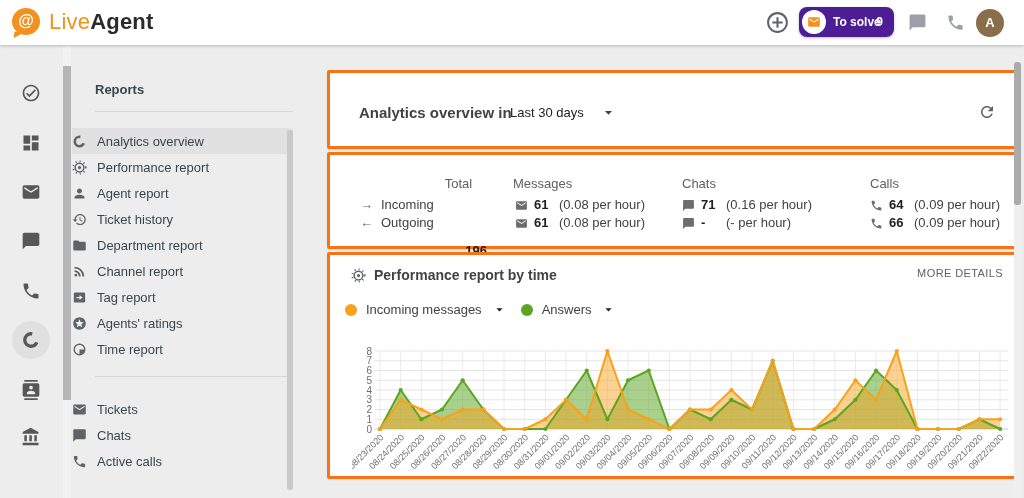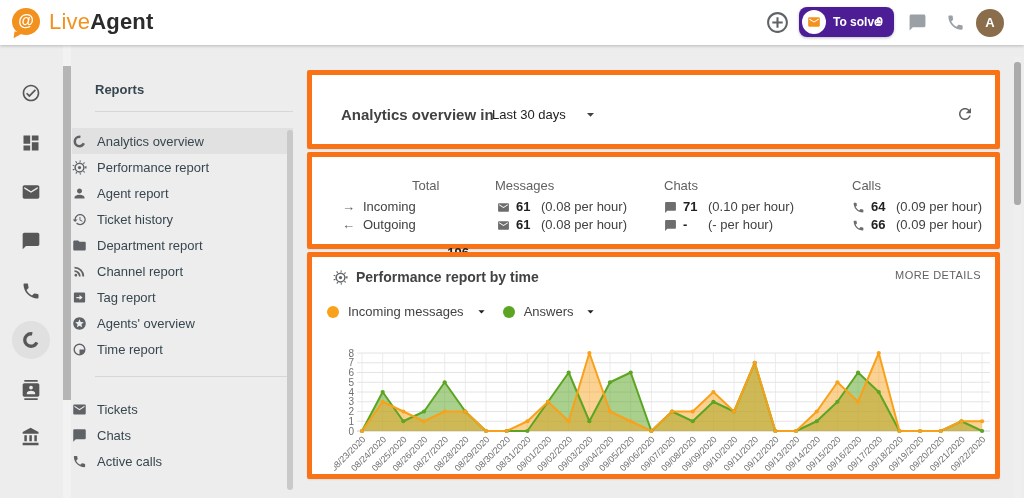--- a/index.html
+++ b/index.html
@@ -48,35 +48,35 @@
   .menu-divider-top { position:absolute; left:95px; top:111px; width:198px; height:1px; background:#d7d7d7; }
   .menu { position:absolute; left:72px; top:128px; width:221px; }
   .menu-item { position:relative; height:26px; display:flex; align-items:center; cursor:pointer; }
   .menu-item.active { background:#e1e1e1; }
   .mi-icon { width:15px; height:15px; color:#5f6368; margin-right:10px; flex:0 0 auto; }
   .mi-label { font-size:13px; color:#37474F; white-space:nowrap; }
   .menu-sec-divider { height:1px; background:#d7d7d7; margin:14px 0 19px 23px; }
   .menu-scroll-thumb { position:absolute; left:287px; top:130px; width:6px; height:360px; background:#c9c9c9; border-radius:3px; }
 
   
-  .card { position:absolute; left:307px; width:693px; background:#fff;
-          border:5px solid #f97316; border-radius:2px; box-shadow:0 1px 2px rgba(0,0,0,.07);text-decoration:underline; }
+  .card { position:absolute; left:327px; width:693px; background:#fff;
+          border:3px solid #f97316; border-radius:2px; box-shadow:0 1px 2px rgba(0,0,0,.07);text-decoration:underline; }
   .card-a { top:70px; height:79px; }
   .card-b { top:152px; height:97px; }
   .card-c { top:252px; height:227px; }
 
   
   .ov-title { position:absolute; left:29px; top:31px; font-size:15px; font-weight:700; color:#424242; }
   .ov-range { position:absolute; left:180px; top:32px; font-size:13px; color:#212121; cursor:pointer; }
   .ov-caret { position:absolute; left:270px; top:31px; width:17px; height:17px; color:#424242; cursor:pointer; }
   .ov-refresh { position:absolute; right:21px; top:30px; width:18px; height:18px; color:#616161; cursor:pointer; }
 
   
   .stat-head { position:absolute; top:21px; font-size:13px; color:#616161; }
-  .sh-total { left:100px; width:57px; text-align:left; }
+  .sh-total { left:100px; width:57px; text-align:center; }
   .sh-messages { left:183px; } .sh-chats { left:352px; } .sh-calls { left:540px;text-align:right; }
   .stat-row { position:absolute; left:0; width:693px; height:16px; font-size:13px; }
   .s-arrow { position:absolute; left:30px; top:0; color:#616161; font-size:13px; }
   .s-label { position:absolute; left:51px; top:0; color:#424242; }
   .s-total { position:absolute; left:100px; width:57px; text-align:right; font-weight:700; color:#212121;margin-top:46px; }
   .s-icon { position:absolute; top:2px; width:13px; height:13px; color:#6d6d6d; }
   .s-val { position:absolute; font-weight:700; color:#212121; }
   .s-rate { position:absolute; color:#424242; }
   .pos-m-icon{left:185px} .pos-m-val{left:204px} .pos-m-rate{left:229px}
   .pos-c-icon{left:352px} .pos-c-val{left:371px} .pos-c-rate{left:396px}
@@ -241,21 +241,21 @@
         </svg>
       </span>
       <span class="mi-label">Tag report</span>
     </div>
     <div class="menu-item">
       <span class="mi-icon icon">
         <svg viewBox="0 0 24 24" fill="currentColor">
           <path d="M11.99 2C6.47 2 2 6.48 2 12s4.47 10 9.99 10C17.52 22 22 17.52 22 12S17.52 2 11.99 2zm4.24 16L12 15.45 7.77 18l1.12-4.81-3.73-3.23 4.92-.42L12 5l1.92 4.53 4.92.42-3.73 3.23L16.23 18z"></path>
         </svg>
       </span>
-      <span class="mi-label">Agents' overview</span>
+      <span class="mi-label">Agents' ratings</span>
     </div>
     <div class="menu-item">
       <span class="mi-icon icon">
         <svg viewBox="0 0 24 24">
           <circle cx="12" cy="12" r="8.5" fill="none" stroke="currentColor" stroke-width="2.2"></circle>
           <path d="M12 12h8.5A8.5 8.5 0 0 1 12 20.5Z" fill="currentColor"></path>
         </svg>
       </span>
       <span class="mi-label">Time report</span>
     </div>
@@ -318,21 +318,21 @@
           </svg>
         </span>
         <span class="s-val pos-m-val">61</span>
         <span class="s-rate pos-m-rate">(0.08 per hour)</span>
         <span class="s-icon pos-c-icon icon">
           <svg viewBox="0 0 24 24" fill="currentColor">
             <path d="M20 2H4c-1.1 0-1.99.9-1.99 2L2 22l4-4h14c1.1 0 2-.9 2-2V4c0-1.1-.9-2-2-2z"></path>
           </svg>
         </span>
         <span class="s-val pos-c-val">71</span>
-        <span class="s-rate pos-c-rate">(0.10 per hour)</span>
+        <span class="s-rate pos-c-rate">(0.16 per hour)</span>
         <span class="s-icon pos-p-icon icon">
           <svg viewBox="0 0 24 24" fill="currentColor">
             <path d="M6.62 10.79c1.44 2.83 3.76 5.14 6.59 6.59l2.2-2.2c.27-.27.67-.36 1.02-.24 1.12.37 2.33.57 3.57.57.55 0 1 .45 1 1V20c0 .55-.45 1-1 1-9.39 0-17-7.61-17-17 0-.55.45-1 1-1h3.5c.55 0 1 .45 1 1 0 1.25.2 2.45.57 3.57.11.35.03.74-.25 1.02l-2.2 2.2z"></path>
           </svg>
         </span>
         <span class="s-val pos-p-val">64</span>
         <span class="s-rate pos-p-rate">(0.09 per hour)</span>
       </div>
       <div class="stat-row" style="top: 60px;">
         <span class="s-arrow">←</span>

